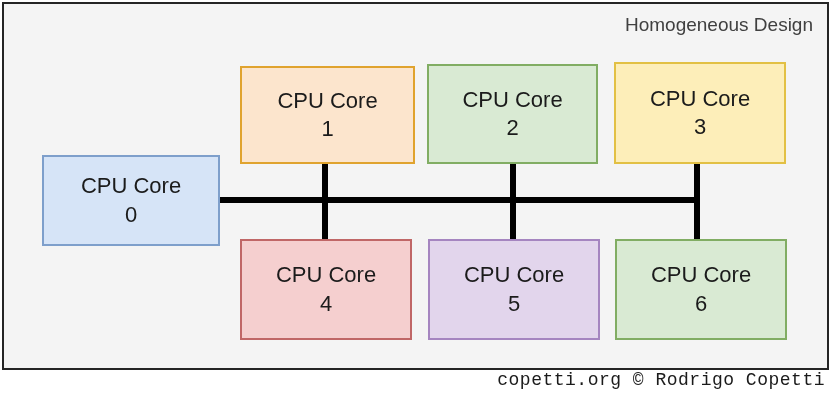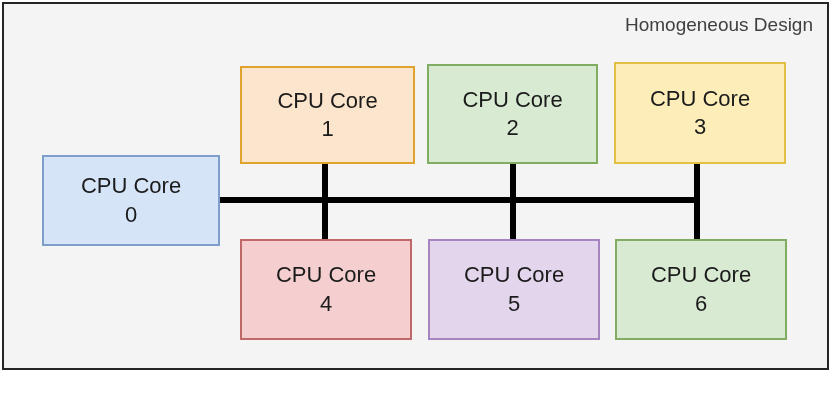--- a/index.html
+++ b/index.html
@@ -132,14 +132,15 @@
   <div class="core-box" style="left:428px; top:239px; width:172px; height:101px; background:#e2d5ec; border-color:#a585c0;">
     <span class="core-name">CPU Core</span>
     <span class="core-num">5</span>
   </div>
 
   <div class="core-box" style="left:615px; top:239px; width:172px; height:101px; background:#d9ead3; border-color:#81ad63;">
     <span class="core-name">CPU Core</span>
     <span class="core-num">6</span>
   </div>
 
+  <div class="footer">copetti.org © Rodrigo Copetti</div>
 
 </div>
 
 </body></html>

